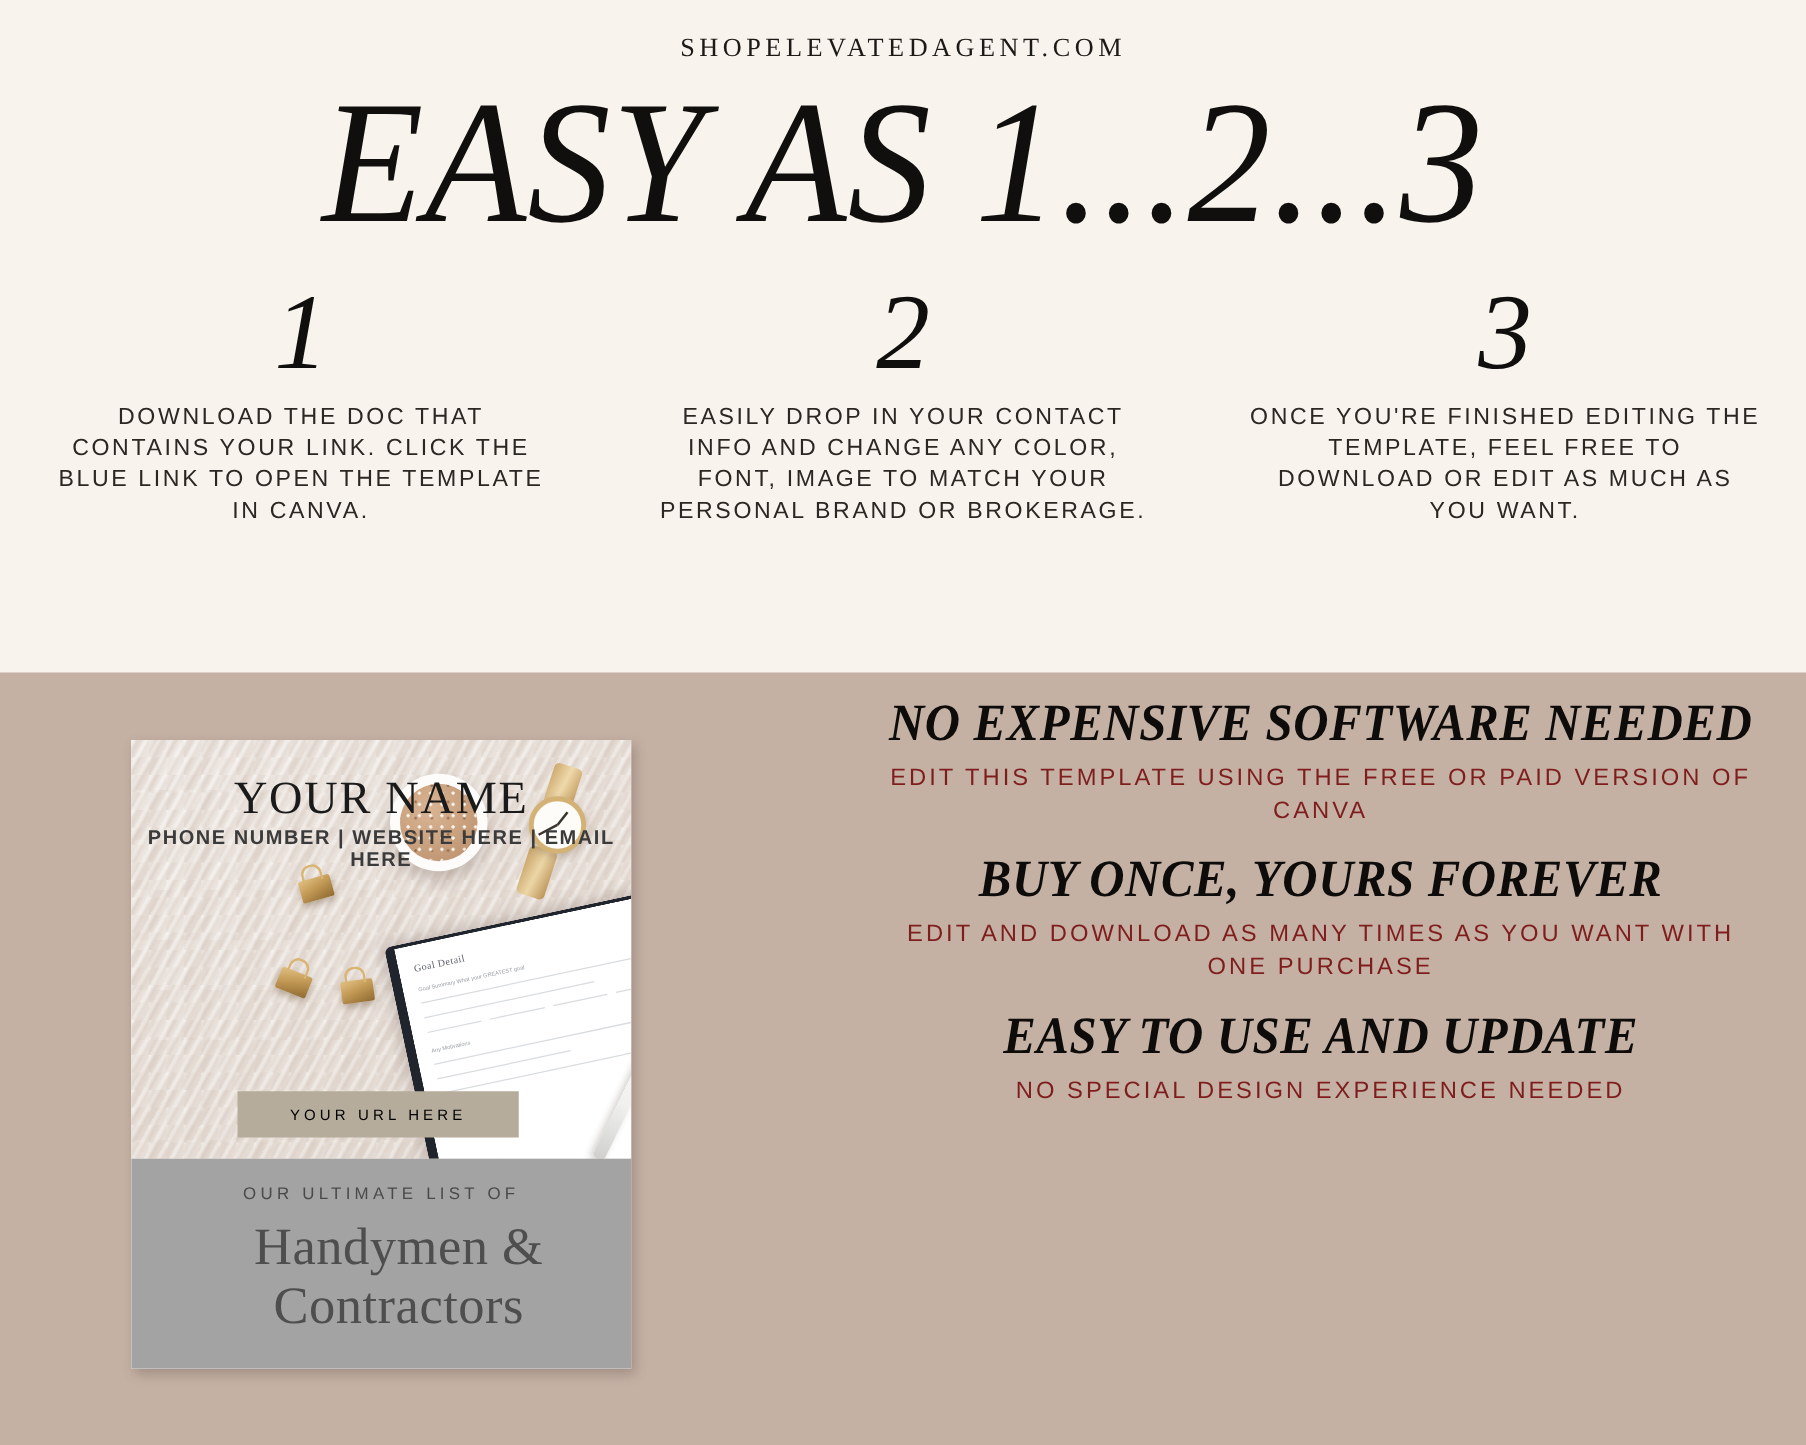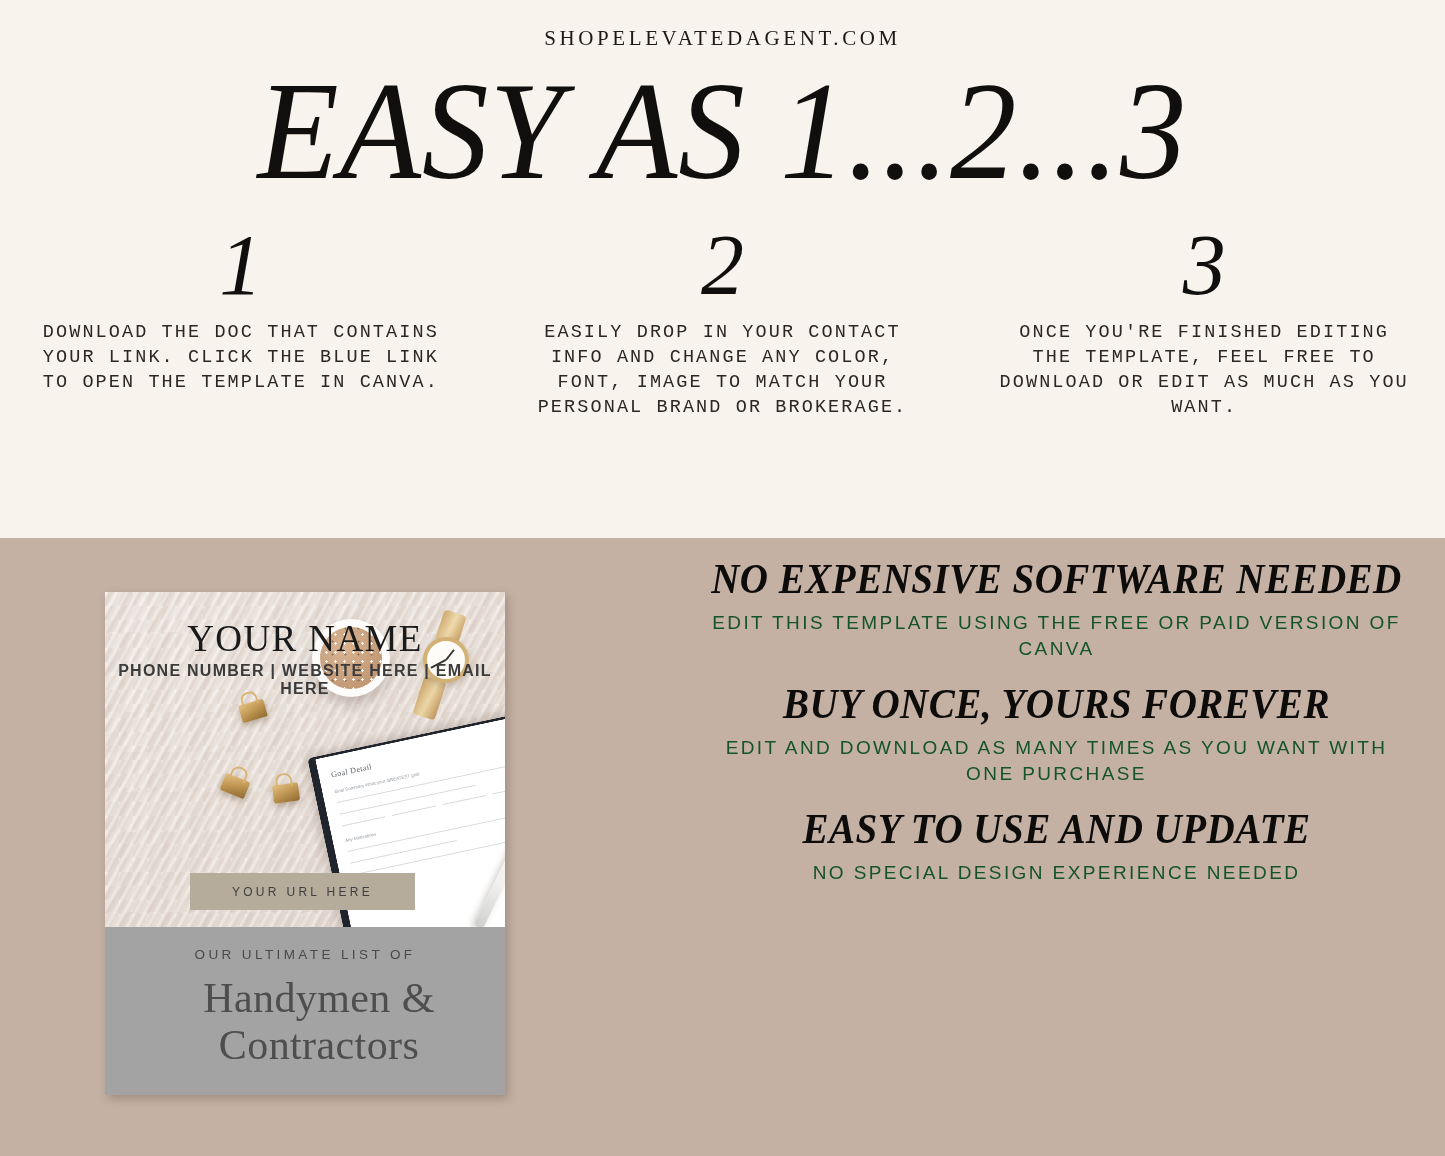--- a/index.html
+++ b/index.html
@@ -55,21 +55,21 @@
   .step-number{
     font-family:"Liberation Serif", serif;
     font-style:italic;
     font-size:86px;
     line-height:86px;
     color:#100f0d;
     margin-bottom:12px;
   }
   .step-text{
     text-align:center;
-    font-family:Liberation Mono, monospace;
+    font-family:Liberation Sans, sans-serif;
     font-size:18.5px;
     line-height:25px;
     letter-spacing:2.1px;
     color:#2b2723;
     max-width:410px;
   }
 
   
   .bottom-section{
     position:absolute; left:0; top:538px;
@@ -245,21 +245,21 @@
     color:#3b3b3b;
   }
   .mockup-url-badge{
     position:absolute; left:85px; top:281px;
     width:225px; height:37px;
     background:#B5AC9C;
     display:flex; align-items:center; justify-content:center;
     font-family:"Liberation Sans", sans-serif;
     font-size:12px;
     letter-spacing:3.3px;
-    color:#404040;
+    color:#000000;
   }
   .mockup-bottom{
     position:absolute; left:0; top:335px;
     width:400px; height:168px;
     background:#a3a3a3;
   }
   .mockup-kicker{
     position:absolute; left:0; top:20px; width:400px;
     text-align:center;
     font-family:"Liberation Sans", sans-serif;
@@ -291,21 +291,21 @@
     line-height:46px;
     letter-spacing:0.5px;
     color:#0d0c0b;
     transform:scaleX(0.93);
   }
   .benefit-body{
     font-family:"Liberation Sans", sans-serif;
     font-size:19px;
     line-height:26px;
     letter-spacing:2.4px;
-    color:#14532d;
+    color:#7f1d1d;
     margin:8px auto 0;
     max-width:700px;
   }
   .b1{ margin-top:0px; }
   .b2{ margin-top:19px; }
   .b3{ margin-top:19px; }
   .b4{ margin-top:19px; }
 </style>
 </head>
 <body>

